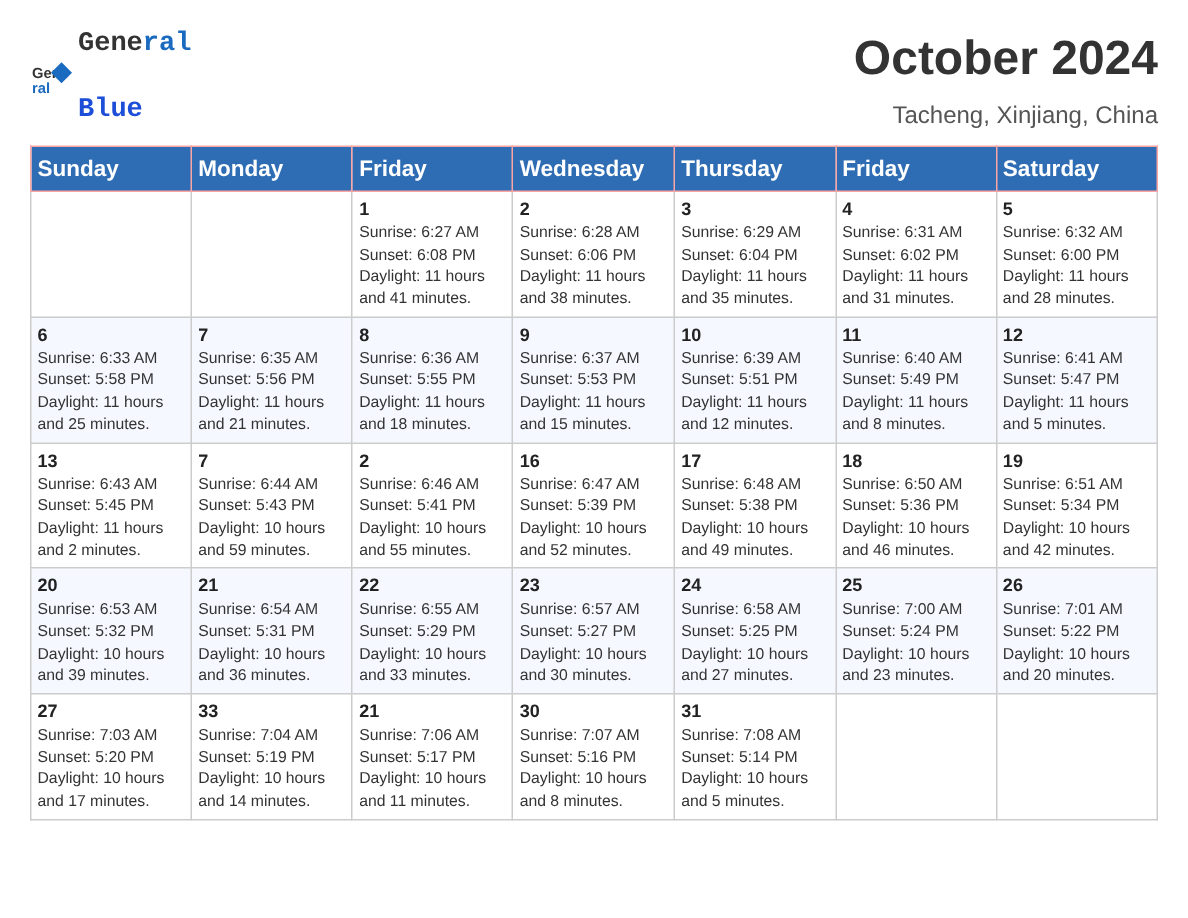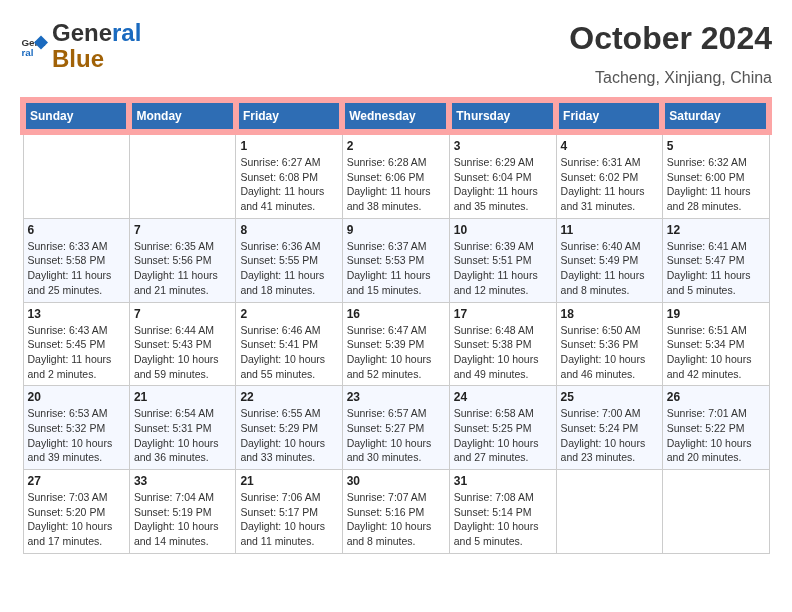--- a/index.html
+++ b/index.html
@@ -15,24 +15,25 @@
       justify-content: space-between;
       align-items: flex-start;
       margin-bottom: 10px;
     }
     .logo {
       display: flex;
       align-items: center;
       gap: 4px;
     }
     .logo-text {
-      font-size: 24px;
+      font-size: 18px;
       font-weight: bold;
       color: #333;
       line-height: 1.1;
+      font-family: Liberation Mono, monospace;
     }
     .logo-text span {
       color: #1a6abf;
     }
     .logo-icon {
       width: 28px;
       height: 28px;
     }
     .title-block {
       text-align: right;
@@ -51,22 +52,22 @@
     .calendar {
       width: 100%;
       border-collapse: collapse;
       font-size: 11px;
     }
     .calendar th {
       background-color: #2e6db4;
       color: #fff;
       padding: 6px 4px;
       text-align: left;
-      font-size: 12px;
-      border: 6px solid #fca5a5;
+      font-size: 15px;
+      border: 1px solid #fca5a5;
     }
     .calendar td {
       border: 1px solid #ccc;
       vertical-align: top;
       padding: 4px;
       width: 108px;
       min-height: 80px;
       background: #fff;
     }
     .calendar tr:nth-child(even) td {
@@ -93,21 +94,21 @@
 
 <div class="header">
   <div class="logo">
     <svg class="logo-icon" viewBox="0 0 40 40">
       <text x="2" y="20" font-size="14" font-weight="bold" fill="#333">Gene</text>
       <text x="2" y="34" font-size="14" font-weight="bold" fill="#1a6abf">ral</text>
       <polygon points="30,5 40,15 30,25 20,15" fill="#1a6abf"></polygon>
     </svg>
     <div class="logo-text">
       <div>Gene<span>ral</span></div>
-      <div style="color:#a16207;">Blue</div>
+      <div style="color:#1d4ed8;margin-top:24px;">Blue</div>
     </div>
   </div>
   <div class="title-block">
     <div class="month-title">October 2024</div>
     <div class="subtitle">Tacheng, Xinjiang, China</div>
   </div>
 </div>
 
 <table class="calendar">
   <thead>

